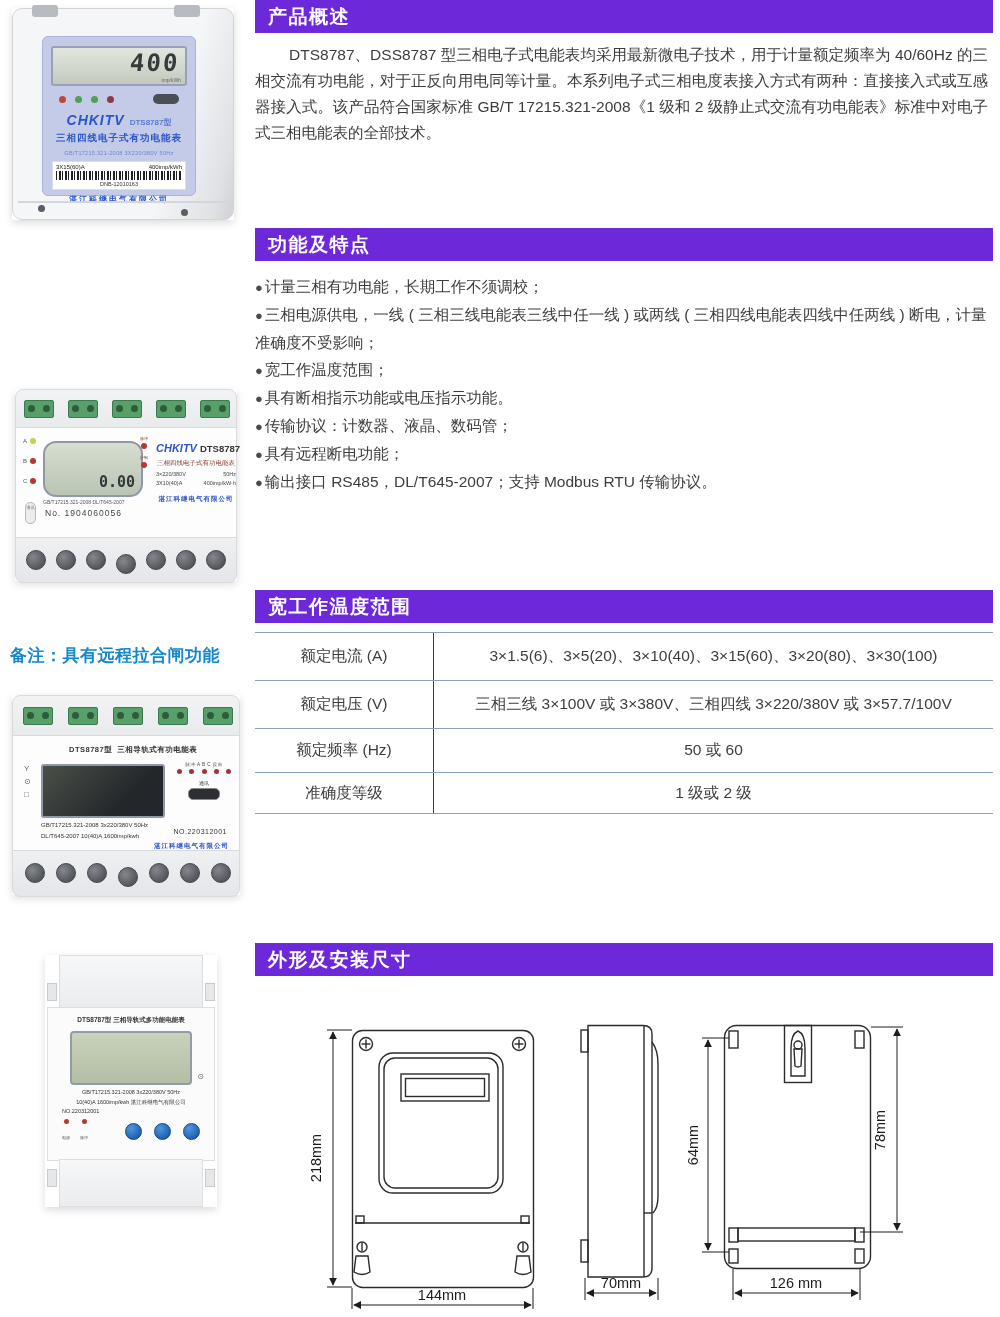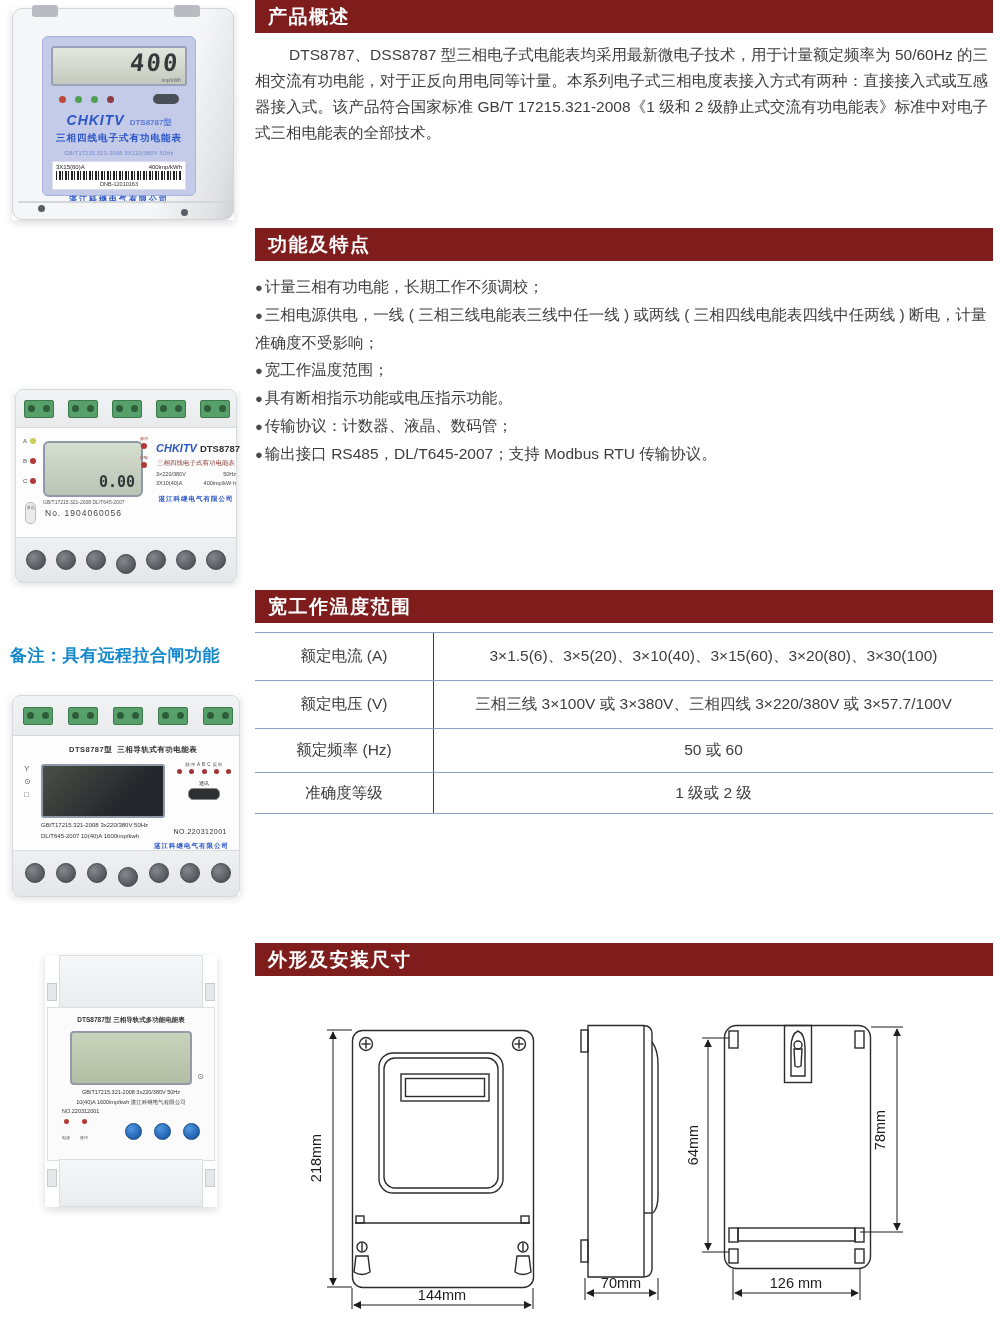--- a/index.html
+++ b/index.html
@@ -1,20 +1,20 @@
 <!DOCTYPE html>
 <html><head>
 <meta charset="utf-8">
 <style>
   html,body{margin:0;padding:0;background:#fff;}
   #page{position:relative;width:1000px;height:1317px;background:#fff;overflow:hidden;
         font-family:"Liberation Sans","DejaVu Sans",sans-serif;color:#3d3d3d;}
 
   
-  .sec-header{position:absolute;left:255px;width:738px;height:33px;background:#7f1d1d;
+  .sec-header{position:absolute;left:255px;width:738px;height:33px;background:#6d28d9;
     color:#fff;font-size:19px;font-weight:bold;line-height:33px;padding-left:13px;
     box-sizing:border-box;letter-spacing:1.5px;}
 
   
   .overview-text{position:absolute;left:255px;top:42px;width:733px;font-size:15.5px;
     line-height:26px;color:#3d3d3d;text-indent:2.2em;text-align:justify;}
 
   
   .features{position:absolute;left:255px;top:273px;width:738px;font-size:15.5px;color:#3d3d3d;}
   .feature-item{line-height:27px;}
@@ -73,21 +73,21 @@
     border:1px solid #d8dadd;border-radius:0 0 8px 8px;}
   .term{position:absolute;width:18px;height:18px;border-radius:50%;
     background:radial-gradient(circle at 35% 35%,#84878c,#54575c 70%);border:1px solid #44474b;}
 
   
   .m2-phase{position:absolute;left:7px;font-size:6px;color:#555;display:flex;align-items:center;}
   .m2-phase b{width:6px;height:6px;border-radius:50%;margin-left:3px;}
   .m2-comm{position:absolute;left:9px;top:74px;width:11px;height:22px;background:#ececec;
     border:1px solid #bbb;border-radius:5px;font-size:4px;color:#777;text-align:center;line-height:6px;padding-top:2px;box-sizing:border-box;}
   .m2-lcd{position:absolute;left:27px;top:13px;width:96px;height:52px;
-    background:linear-gradient(180deg,#d6decf,#bac4b4);border:2px solid #8f98a8;border-radius:6px;}
+    background:linear-gradient(180deg,#d6decf,#bac4b4);border:2px solid #8f98a8;border-radius:13px;}
   .m2-lcd .val{position:absolute;right:6px;bottom:4px;font-family:"DejaVu Sans Mono",monospace;
     font-weight:bold;font-size:15px;color:#31383a;}
   .m2-std{position:absolute;left:27px;top:71px;font-size:5px;color:#555;}
   .m2-serial{position:absolute;left:29px;top:80px;font-size:8.5px;color:#444;letter-spacing:1px;}
   .m2-btncol{position:absolute;left:122px;top:8px;width:12px;text-align:center;}
   .m2-btncol .lbl{font-size:4px;color:#8c3b33;}
   .m2-btncol .dot{width:6px;height:6px;border-radius:50%;background:#b23a36;margin:2px auto 6px;}
   .m2-info{position:absolute;left:140px;top:10px;width:80px;text-align:center;}
   .m2-brand{font-size:11px;font-weight:bold;font-style:italic;color:#2B55C4;}
   .m2-model{font-size:9.5px;font-weight:bold;color:#333;margin-left:3px;}
@@ -324,29 +324,30 @@
         <div class="m4-btn"></div>
         <div class="m4-btn"></div>
       </div>
     </div>
     <div class="m4-rail" style="top:204px;height:46px;"></div>
     <div class="m4-wing" style="left:2px;top:214px;"></div>
     <div class="m4-wing" style="right:2px;top:214px;"></div>
   </div>
 
   <div class="sec-header" style="top:0;">产品概述</div>
-  <div class="overview-text">DTS8787、DSS8787 型三相电子式电能表均采用最新微电子技术，用于计量额定频率为 50/60Hz 的三相交流有功电能，对于正反向用电同等计量。本系列电子式三相电度表接入方式有两种：直接接入式或互感器接入式。该产品符合国家标准 GB/T 17215.321-2008《1 级和 2 级静止式交流有功电能表》标准中对电子式三相电能表的全部技术。</div>
+  <div class="overview-text">DTS8787、DSS8787 型三相电子式电能表均采用最新微电子技术，用于计量额定频率为 40/60Hz 的三相交流有功电能，对于正反向用电同等计量。本系列电子式三相电度表接入方式有两种：直接接入式或互感器接入式。该产品符合国家标准 GB/T 17215.321-2008《1 级和 2 级静止式交流有功电能表》标准中对电子式三相电能表的全部技术。</div>
 
   <div class="sec-header" style="top:228px;">功能及特点</div>
   <div class="features">
     <div class="feature-item"><span class="bullet">●</span><span>计量三相有功电能，长期工作不须调校；</span></div>
     <div class="feature-item"><span class="bullet">●</span><span>三相电源供电，一线 ( 三相三线电能表三线中任一线 ) 或两线 ( 三相四线电能表四线中任两线 ) 断电，计量准确度不受影响；</span></div>
     <div class="feature-item"><span class="bullet">●</span><span>宽工作温度范围；</span></div>
     <div class="feature-item"><span class="bullet">●</span><span>具有断相指示功能或电压指示功能。</span></div>
     <div class="feature-item"><span class="bullet">●</span><span>传输协议：计数器、液晶、数码管；</span></div>
+    <div class="feature-item"><span class="bullet">●</span><span>具有远程断电功能；</span></div>
     <div class="feature-item"><span class="bullet">●</span><span>输出接口 RS485，DL/T645-2007；支持 Modbus RTU 传输协议。</span></div>
   </div>
 
   <div class="sec-header" style="top:590px;">宽工作温度范围</div>
   <div class="spec-table">
     <div class="spec-row r1">
       <div class="c1">额定电流 (A)</div>
       <div class="c2">3×1.5(6)、3×5(20)、3×10(40)、3×15(60)、3×20(80)、3×30(100)</div>
     </div>
     <div class="spec-row r2">

